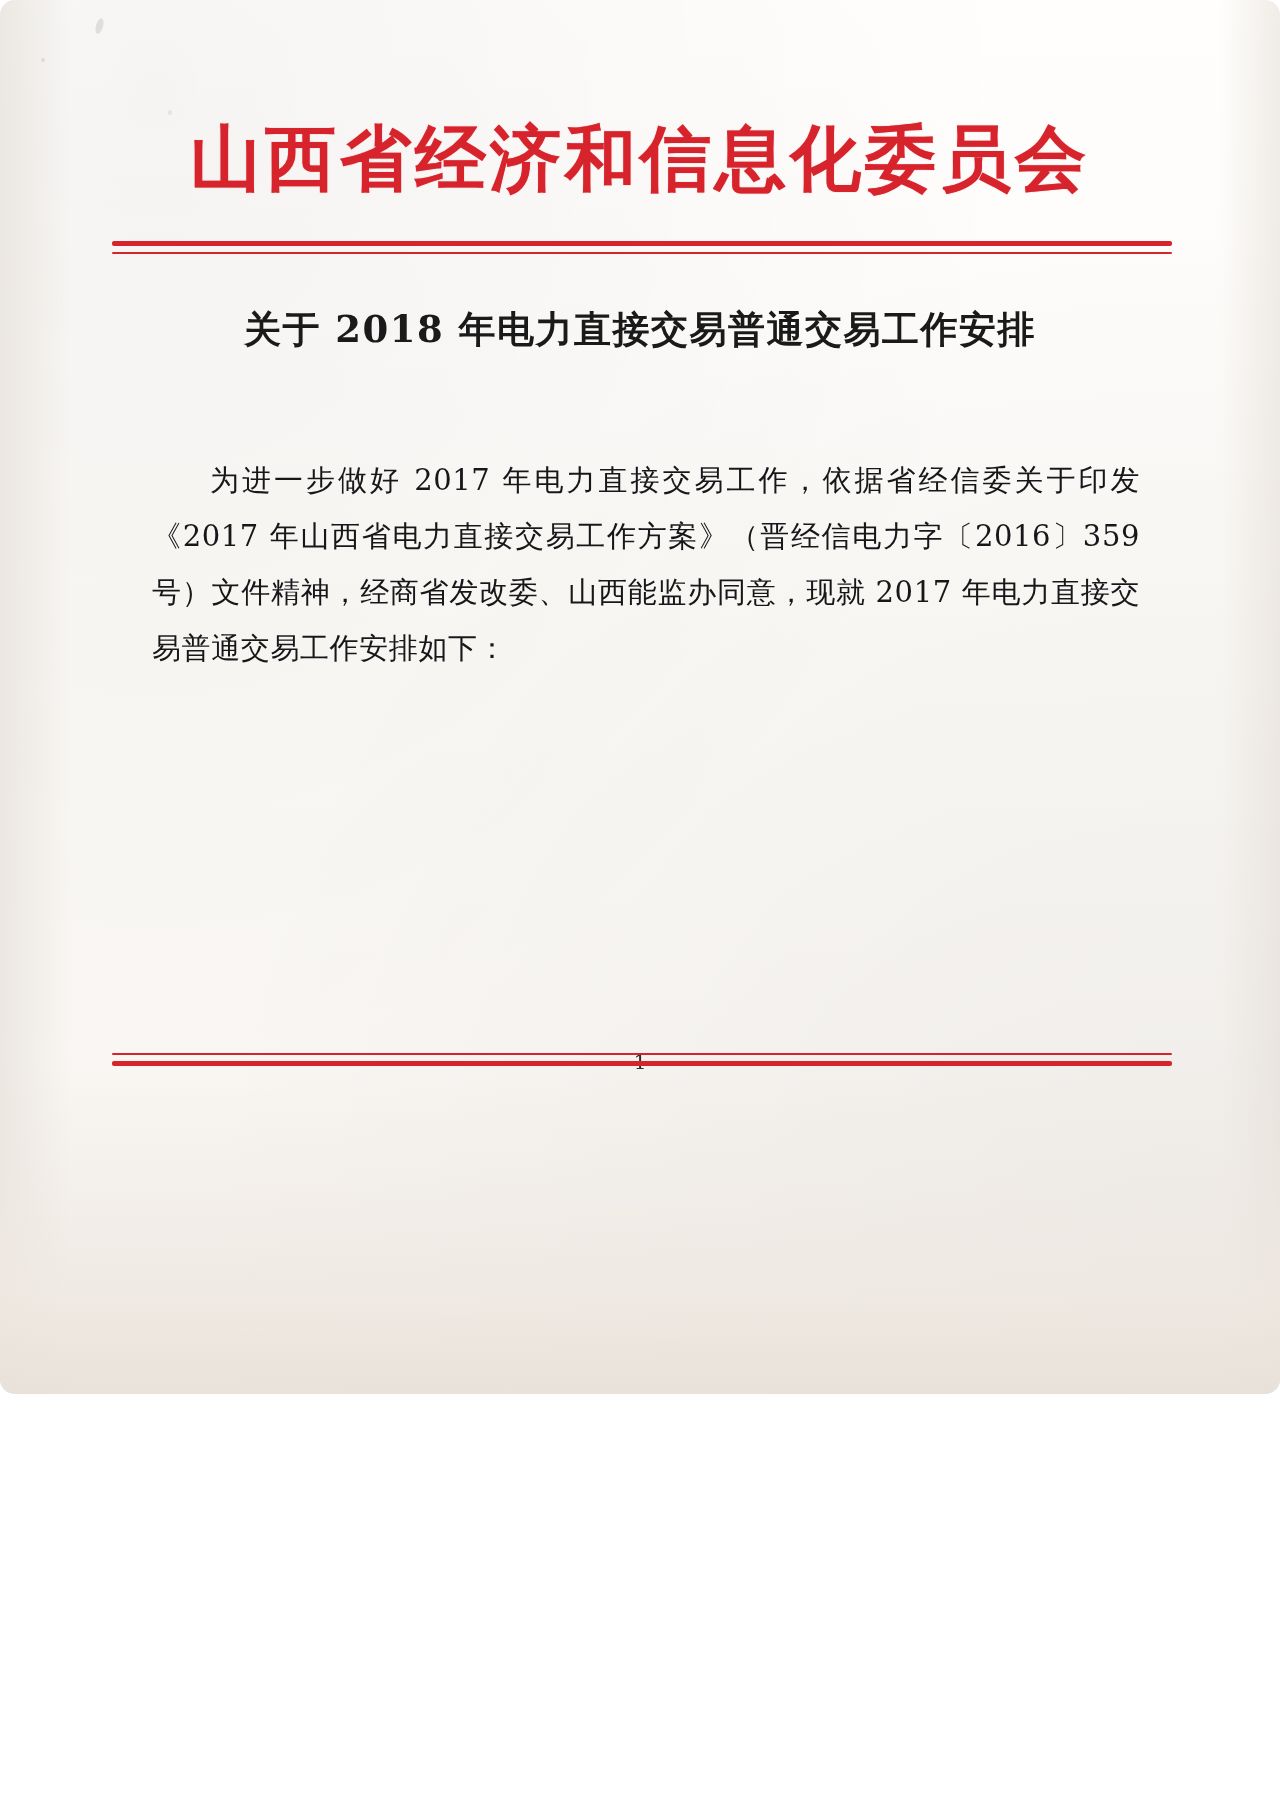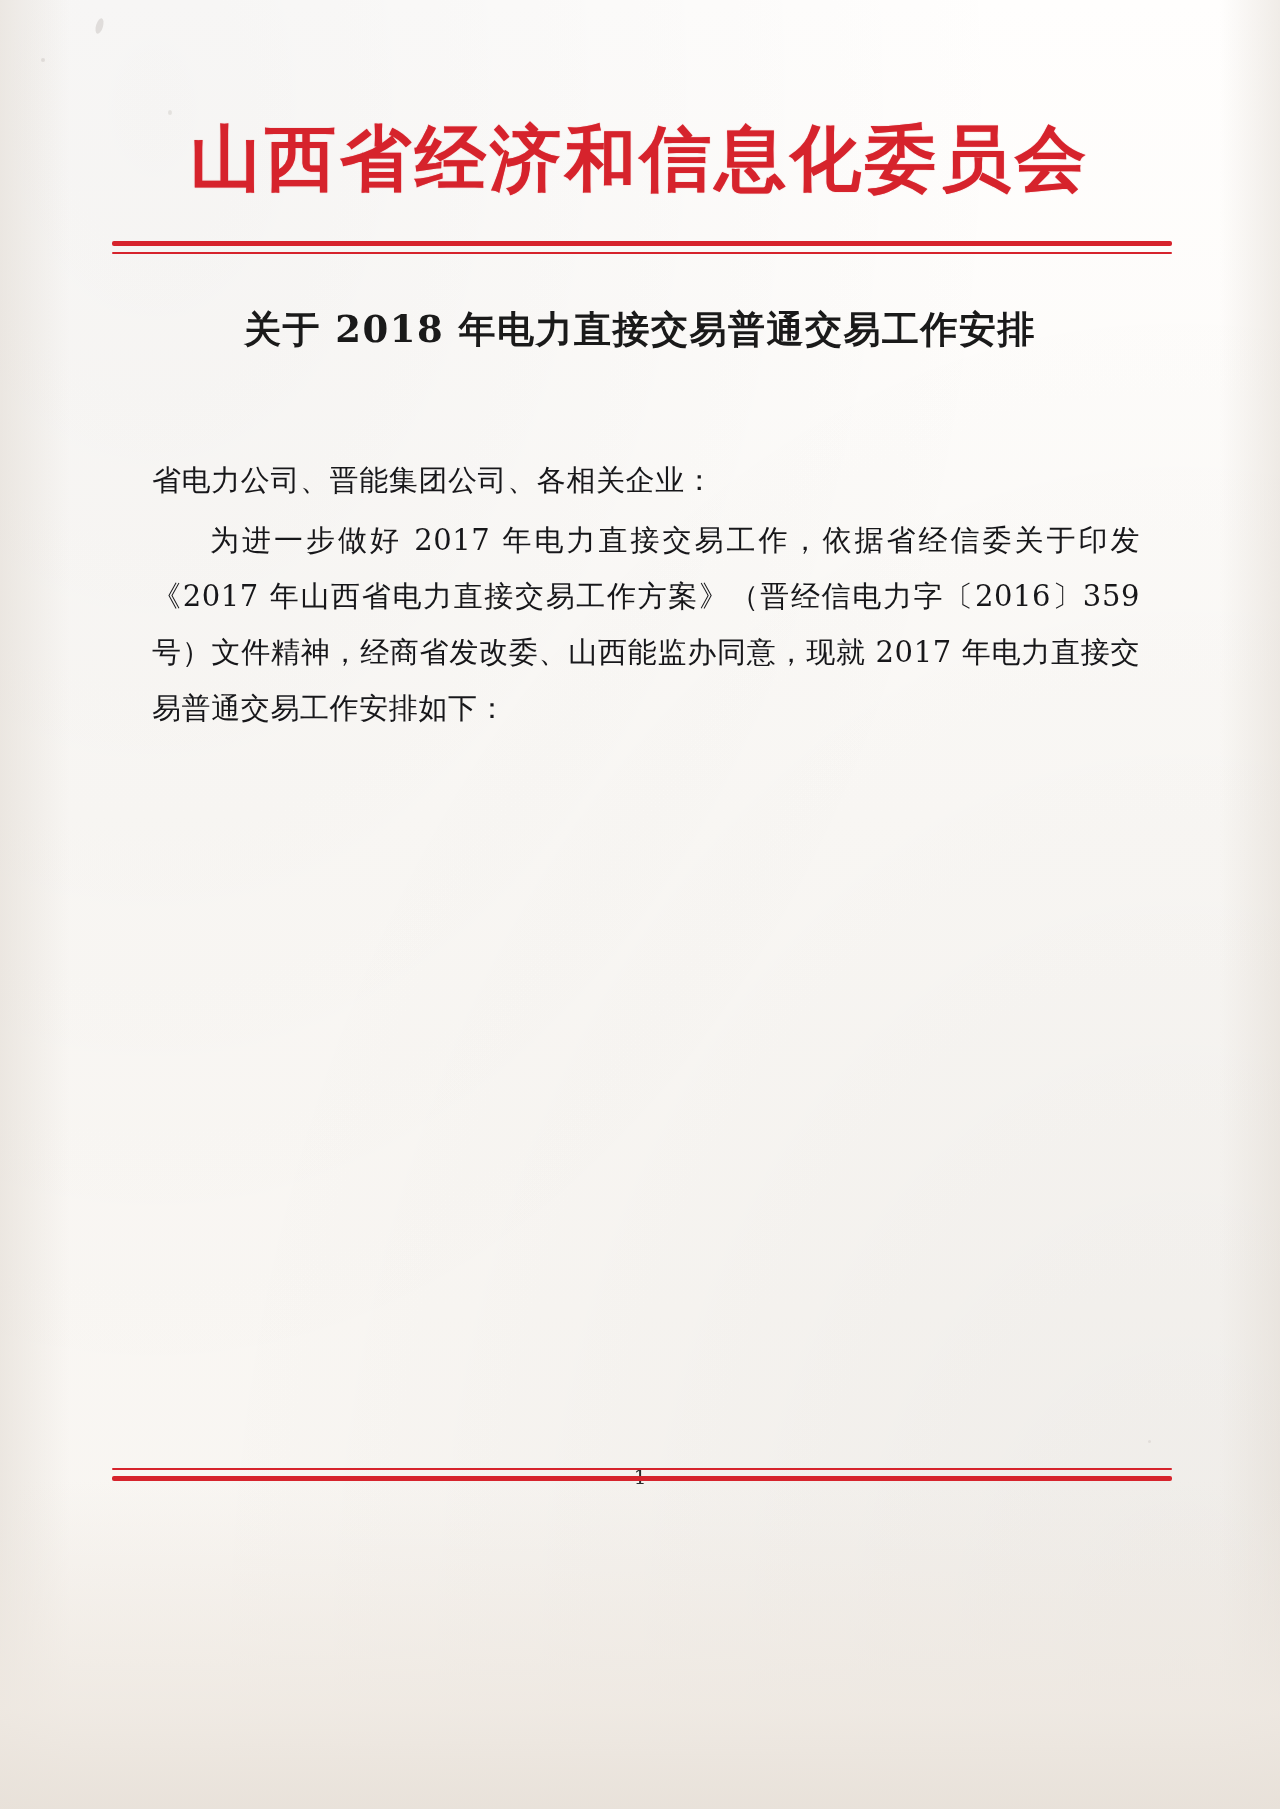--- a/index.html
+++ b/index.html
@@ -10,28 +10,29 @@
   body {
     width: 1280px;
     height: 1809px;
     font-family: "Liberation Serif", "DejaVu Serif", serif;
     overflow: hidden;
   }
 
   .page {
     position: relative;
     width: 1280px;
-    height: 1809px;
+    height: 1394px;
     background: #fdfcfa;
     background-image:
       radial-gradient(ellipse at 12% 6%, rgba(0,0,0,0.035) 0%, rgba(0,0,0,0) 55%),
       radial-gradient(ellipse at 92% 92%, rgba(0,0,0,0.04) 0%, rgba(0,0,0,0) 60%),
       linear-gradient(180deg, #fffefd 0%, #fbf9f6 45%, #f7f4f0 100%);
     box-sizing: border-box;
     overflow: hidden;
+    border-radius: 15px;
   }
 
   
   .speck {
     position: absolute;
     background: rgba(120,110,100,0.35);
     border-radius: 50%;
   }
   .speck.s1 { left: 96px;  top: 18px;  width: 7px; height: 16px; transform: rotate(16deg); opacity: .5; }
   .speck.s2 { left: 41px;  top: 58px;  width: 4px; height: 4px;  opacity: .45; }
@@ -177,21 +178,20 @@
 
   <div class="rule-group">
     <div class="rule-thick"></div>
     <div class="rule-thin"></div>
   </div>
 
   <div class="doc-title">关于 2018 年电力直接交易普通交易工作安排</div>
 
   <div class="body-block">
 
-    <p class="para">省电力公司、晋能集团公司、各相关企业：</p>
 
     <p class="para indent">为进一步做好 2017 年电力直接交易工作，依据省经信委关于印发《2017 年山西省电力直接交易工作方案》（晋经信电力字〔2016〕359 号）文件精神，经商省发改委、山西能监办同意，现就 2017 年电力直接交易普通交易工作安排如下：</p>
 
 
 
 
 
   </div>
 
   <div class="page-number">1</div>

